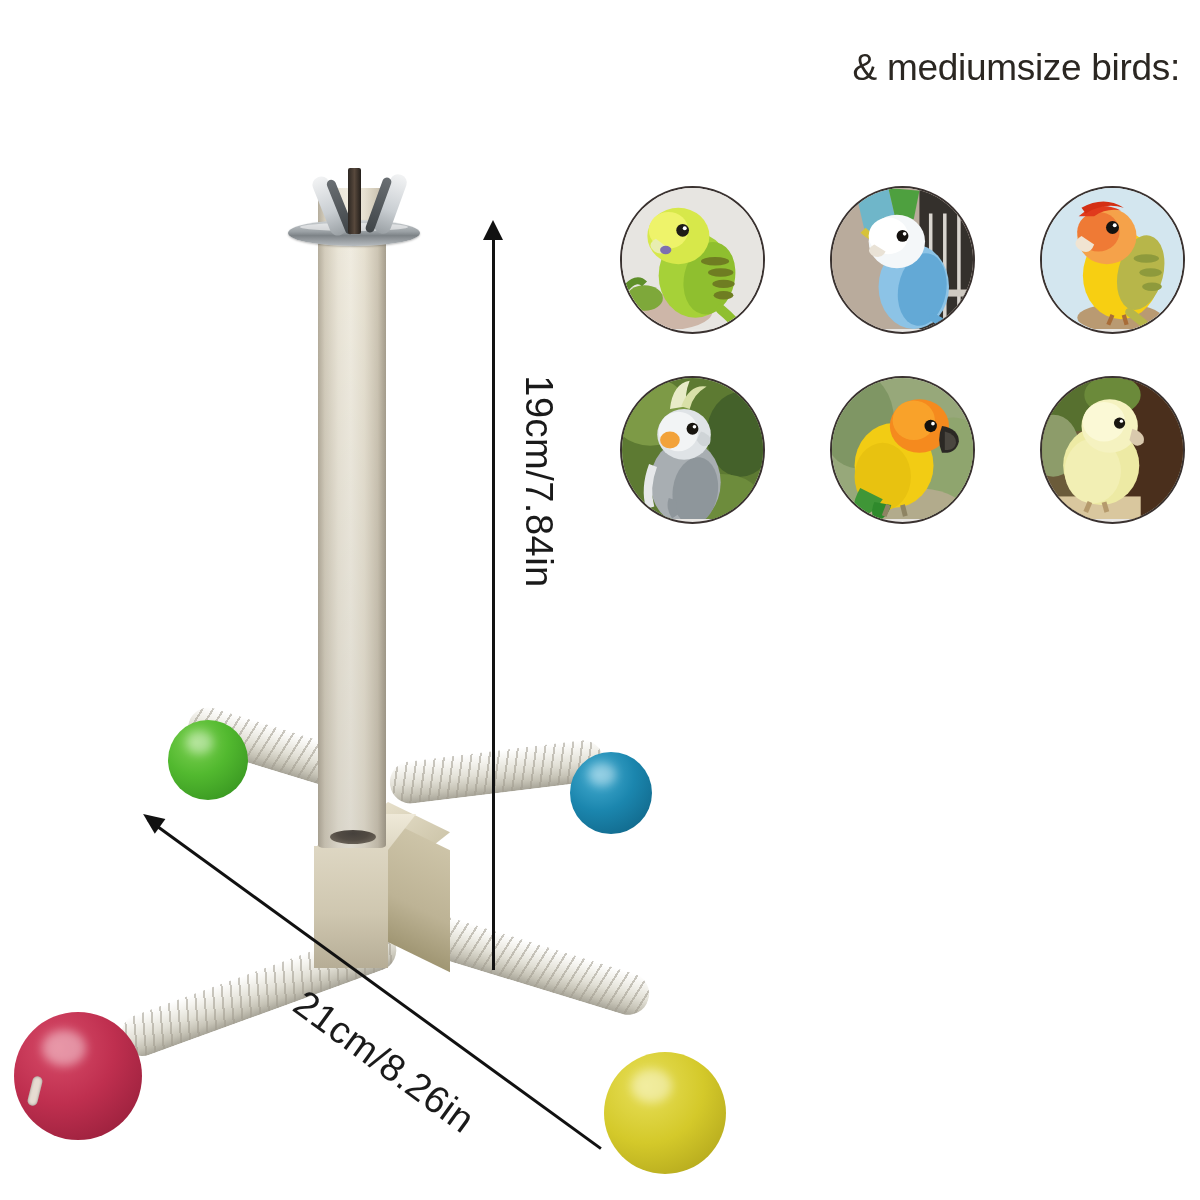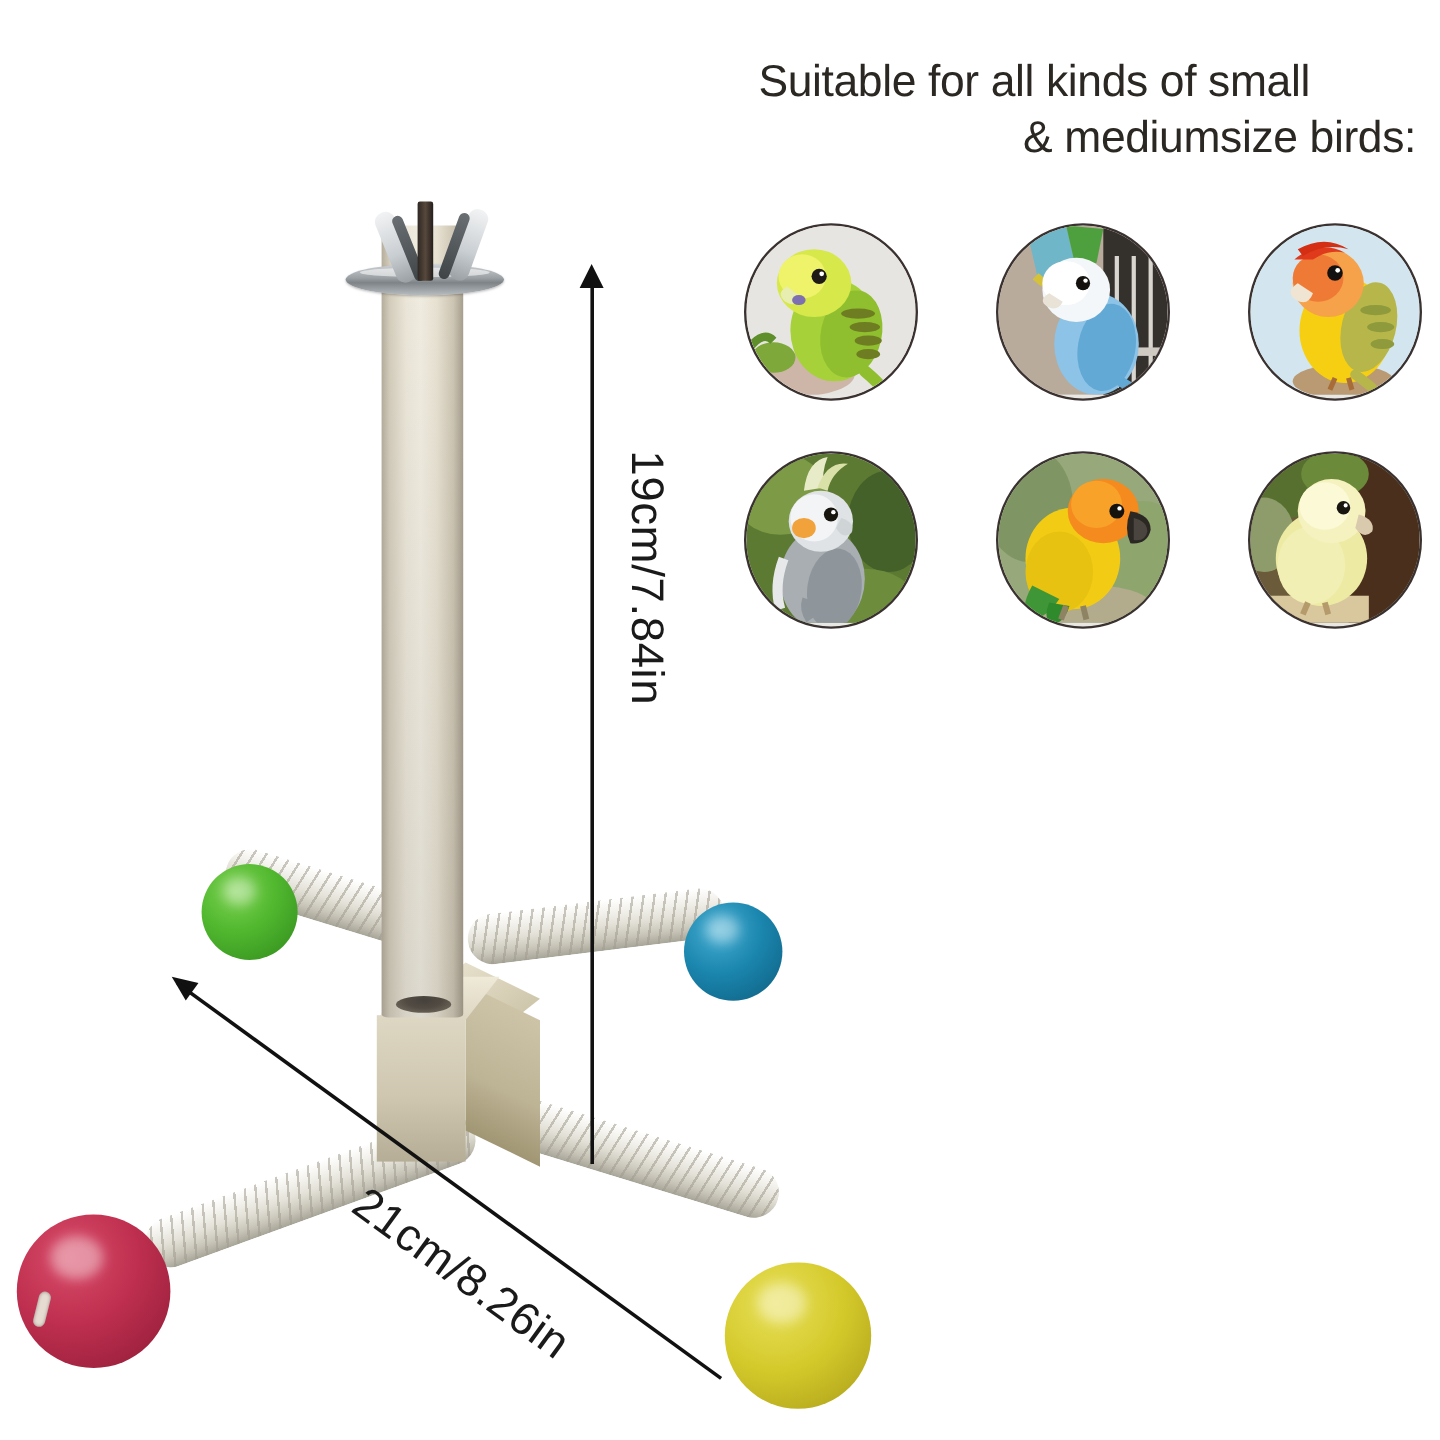--- a/index.html
+++ b/index.html
@@ -216,21 +216,20 @@
     <div class="dim-v-arrow"></div>
     <div class="dim-v-line"></div>
     <div class="dim-v-label">19cm/7.84in</div>
 
     <div class="dim-d-arrow"></div>
     <div class="dim-d-line"></div>
     <div class="dim-d-label">21cm/8.26in</div>
   </div>
 
   <div class="suit-heading">
-    <span>Suitable for all kinds of small</span>
     <span class="l2">&amp; mediumsize birds:</span>
   </div>
 
   <div class="bird-grid">
 
     <div class="bird-cell" style="left:0px;top:0px;">
       <div class="bird-circle">
         <svg class="bird-art" viewBox="0 0 100 100">
           <rect width="100" height="100" fill="#e7e5e1"></rect>
           <ellipse cx="30" cy="88" rx="34" ry="13" fill="#cdb6a8"></ellipse>

